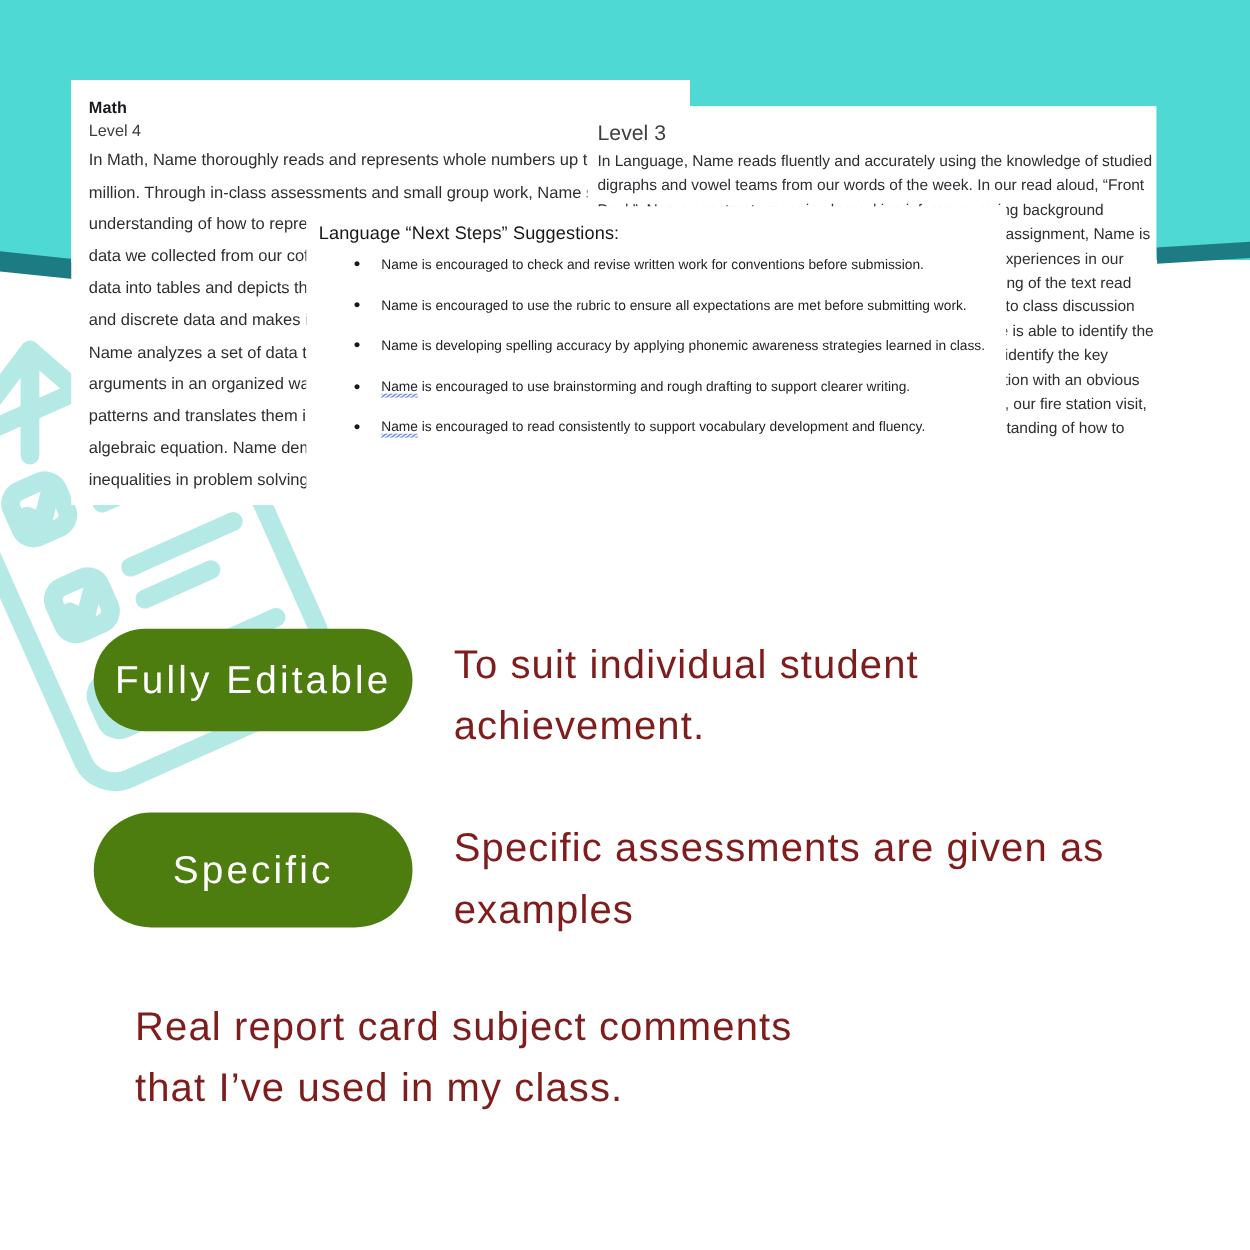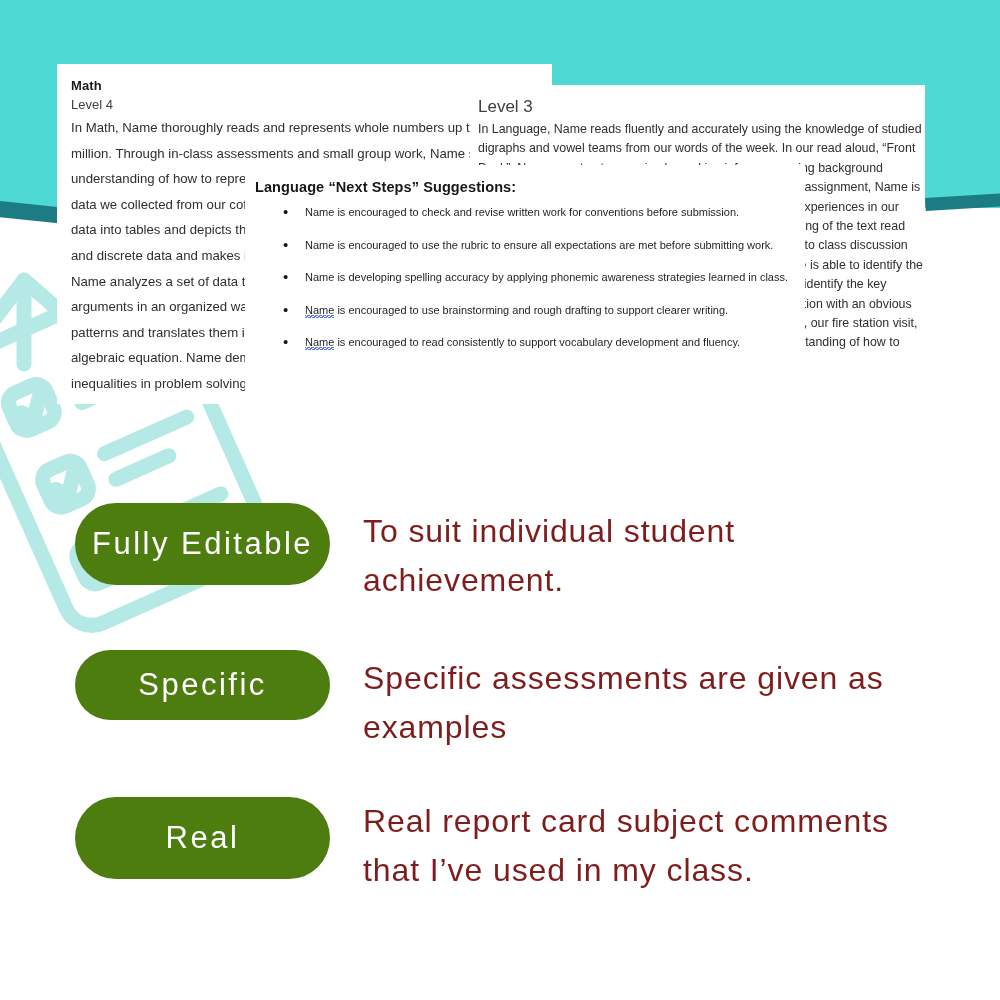--- a/index.html
+++ b/index.html
@@ -144,21 +144,21 @@
     top: 165px;
     width: 560px;
     height: 275px;
     background: #ffffff;
     padding: 14px 10px 0 8px;
     box-sizing: border-box;
     overflow: hidden;
   }
   #card-overlay .overlay-title {
     font-size: 14.5px;
-    font-weight: bold;
+    font-weight: normal;
     color: #17171a;
     margin: 0 0 6px 2px;
     letter-spacing: .1px;
   }
   #card-overlay ul {
     margin: 0;
     padding: 0 0 0 30px;
     list-style: none;
   }
   #card-overlay li {
@@ -216,21 +216,21 @@
     line-height: 49px;
     letter-spacing: .9px;
     font-weight: 500;
   }
 
   #row-editable { left: 75px; top: 503px; }
   #row-editable .pill { width: 255px; height: 82px; }
   #row-editable .feature-text { margin-left: 33px; width: 480px; margin-top: 4px; }
 
   #row-specific { left: 75px; top: 650px; }
-  #row-specific .pill { width: 255px; height: 70px; }
+  #row-specific .pill { width: 255px; height: 92px; }
   #row-specific .feature-text { margin-left: 33px; width: 570px; margin-top: 4px; }
 
   #row-real { left: 75px; top: 797px; }
   #row-real .pill { width: 255px; height: 82px; }
   #row-real .feature-text { margin-left: 33px; width: 540px; margin-top: 0; }
 </style>
 </head>
 <body>
 
 <div id="stage">
@@ -304,17 +304,16 @@
     <div class="pill">Fully Editable</div>
     <div class="feature-text">To suit individual student achievement.</div>
   </div>
 
   <div class="feature-row" id="row-specific">
     <div class="pill">Specific</div>
     <div class="feature-text">Specific assessments are given as examples</div>
   </div>
 
   <div class="feature-row" id="row-real">
-    <div class="pill">Real</div>
     <div class="feature-text">Real report card subject comments that I’ve used in my class.</div>
   </div>
 
 </div>
 
 </body></html>

